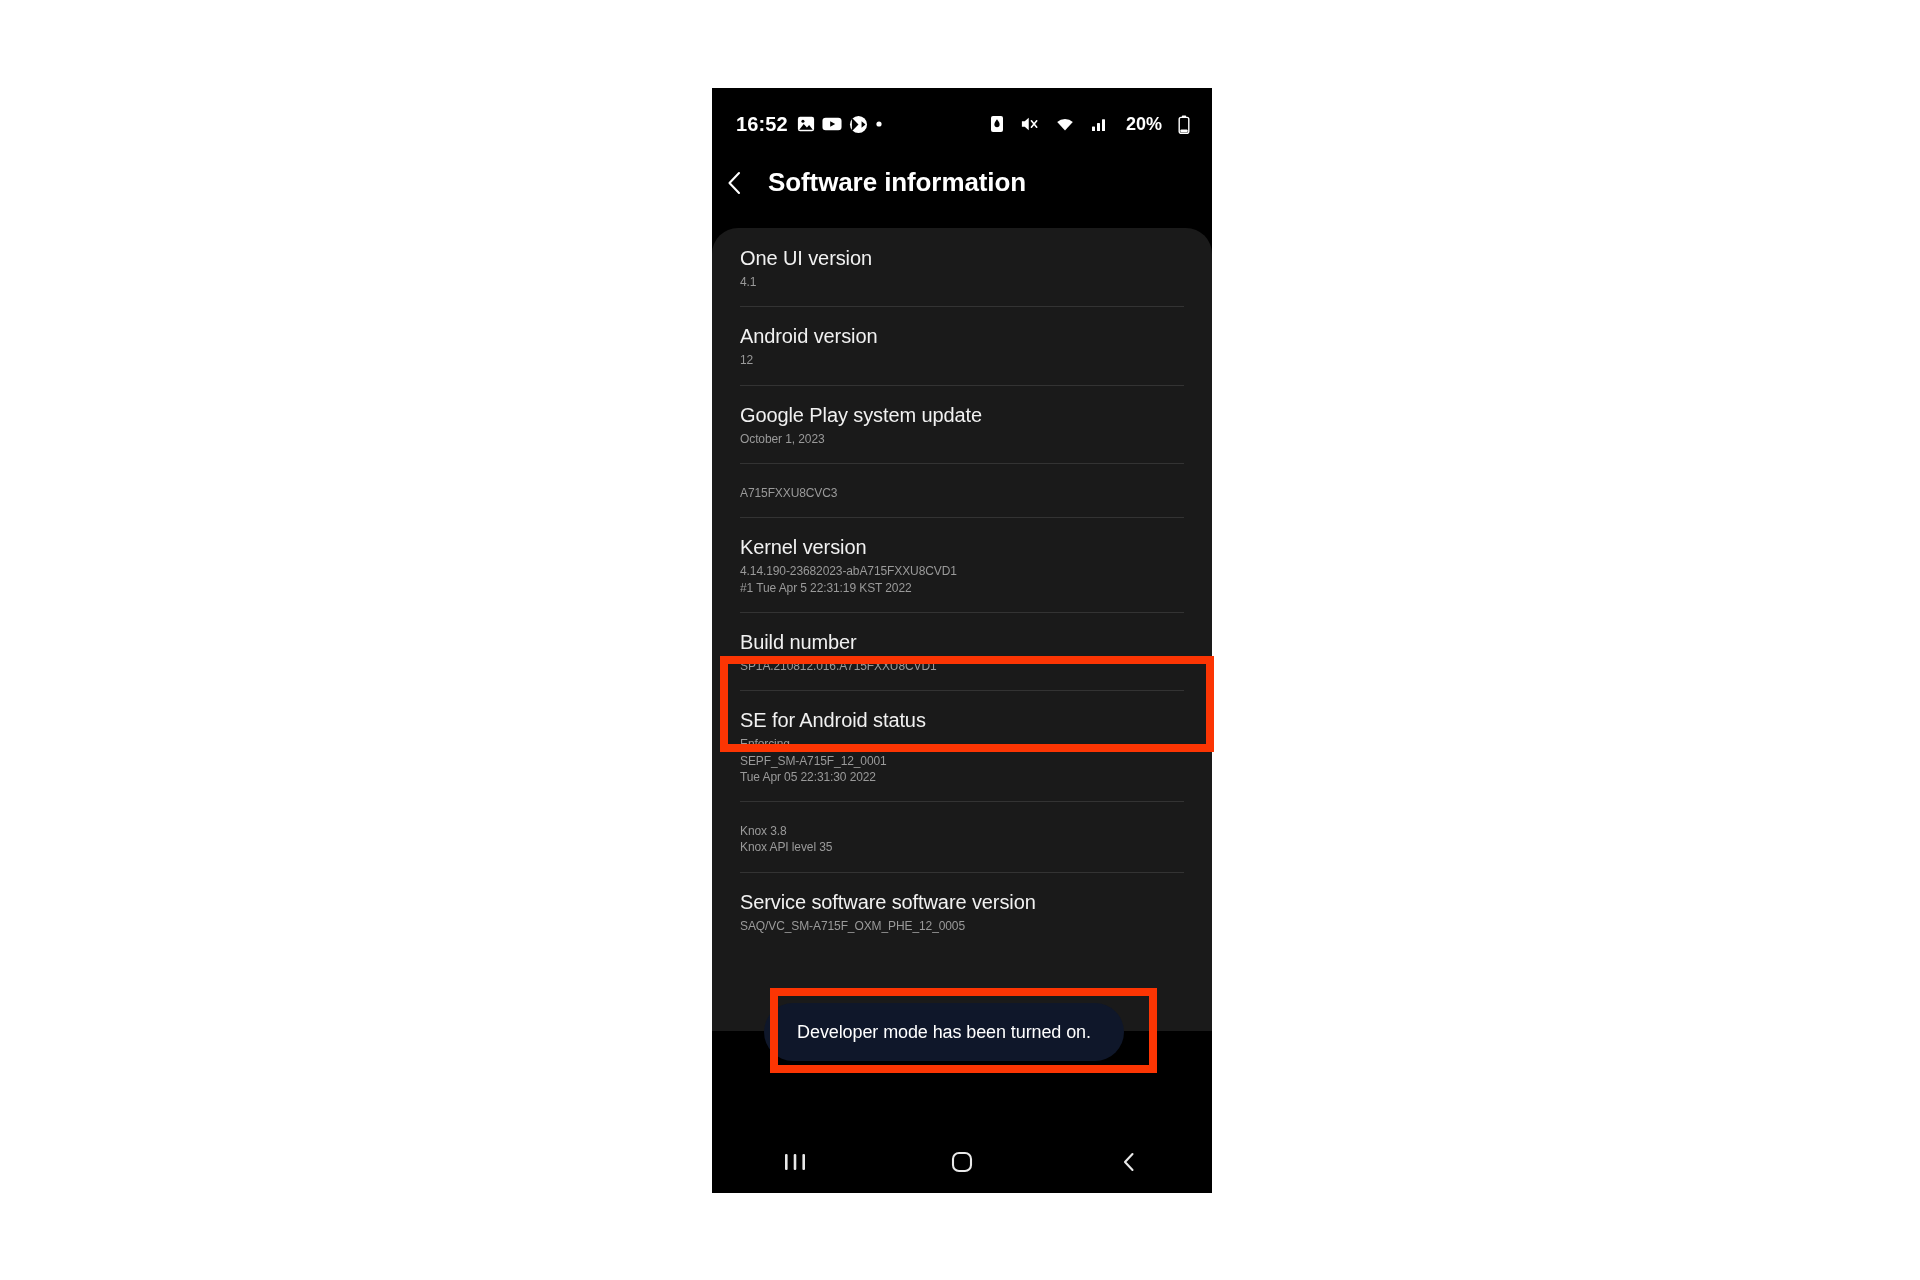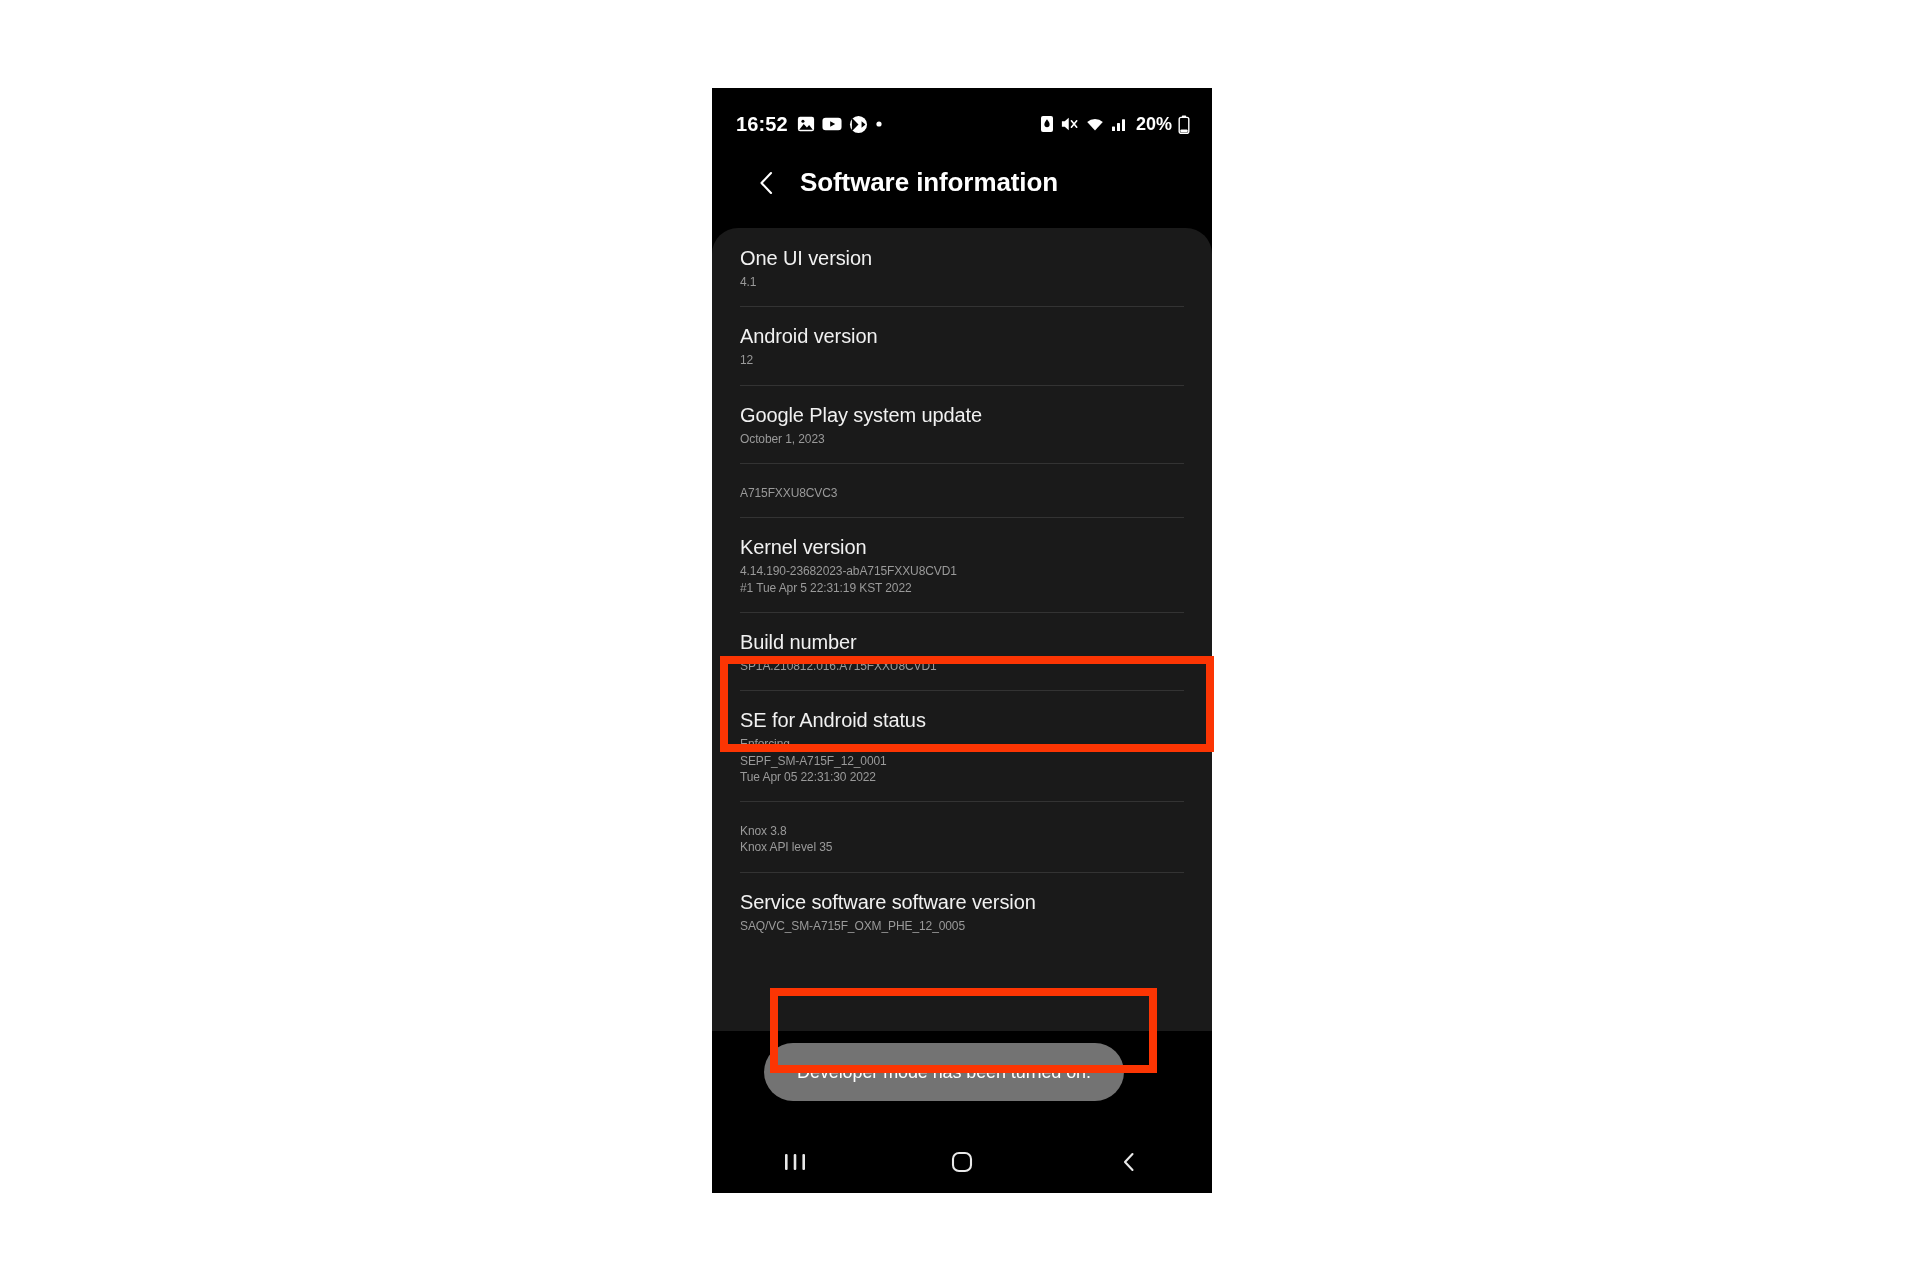--- a/index.html
+++ b/index.html
@@ -48,40 +48,40 @@
   .sb-clock {
     font-size: 20px;
     font-weight: 700;
     letter-spacing: 0.1px;
     line-height: 1;
     margin-right: 2px;
   }
   .sb-right {
     display: flex;
     align-items: center;
-    gap: 6px;
+    gap: 16px;
   }
   .sb-batt-text {
     font-size: 18px;
     font-weight: 700;
     line-height: 1;
     margin-left: 1px;
   }
   .ic { display: block; }
 
   
   #titlebar {
     position: absolute;
     left: 0;
     top: 48px;
     width: 100%;
     height: 92px;
     display: flex;
     align-items: center;
-    padding-left: 40px;
+    padding-left: 8px;
     box-sizing: border-box;
   }
   #back-chevron {
     width: 30px;
     height: 30px;
     flex: 0 0 auto;
     margin-right: 18px;
     margin-top: 2px;
   }
   #page-title {
@@ -133,30 +133,29 @@
   }
   .row-sub div { white-space: nowrap; }
 
   
   #toast {
     position: absolute;
     left: 52px;
     top: 915px;
     width: 360px;
     height: 58px;
-    background: #737373;
+    background: #0f172a;
     border-radius: 29px;
     display: flex;
     align-items: center;
     justify-content: center;
     color: #ffffff;
     font-size: 18px;
     letter-spacing: -0.1px;
     z-index: 5;
-    margin-top: 40px;
   }
 
   
   #navbar {
     position: absolute;
     left: 0;
     bottom: 0;
     width: 100%;
     height: 62px;
     background: #000000;

